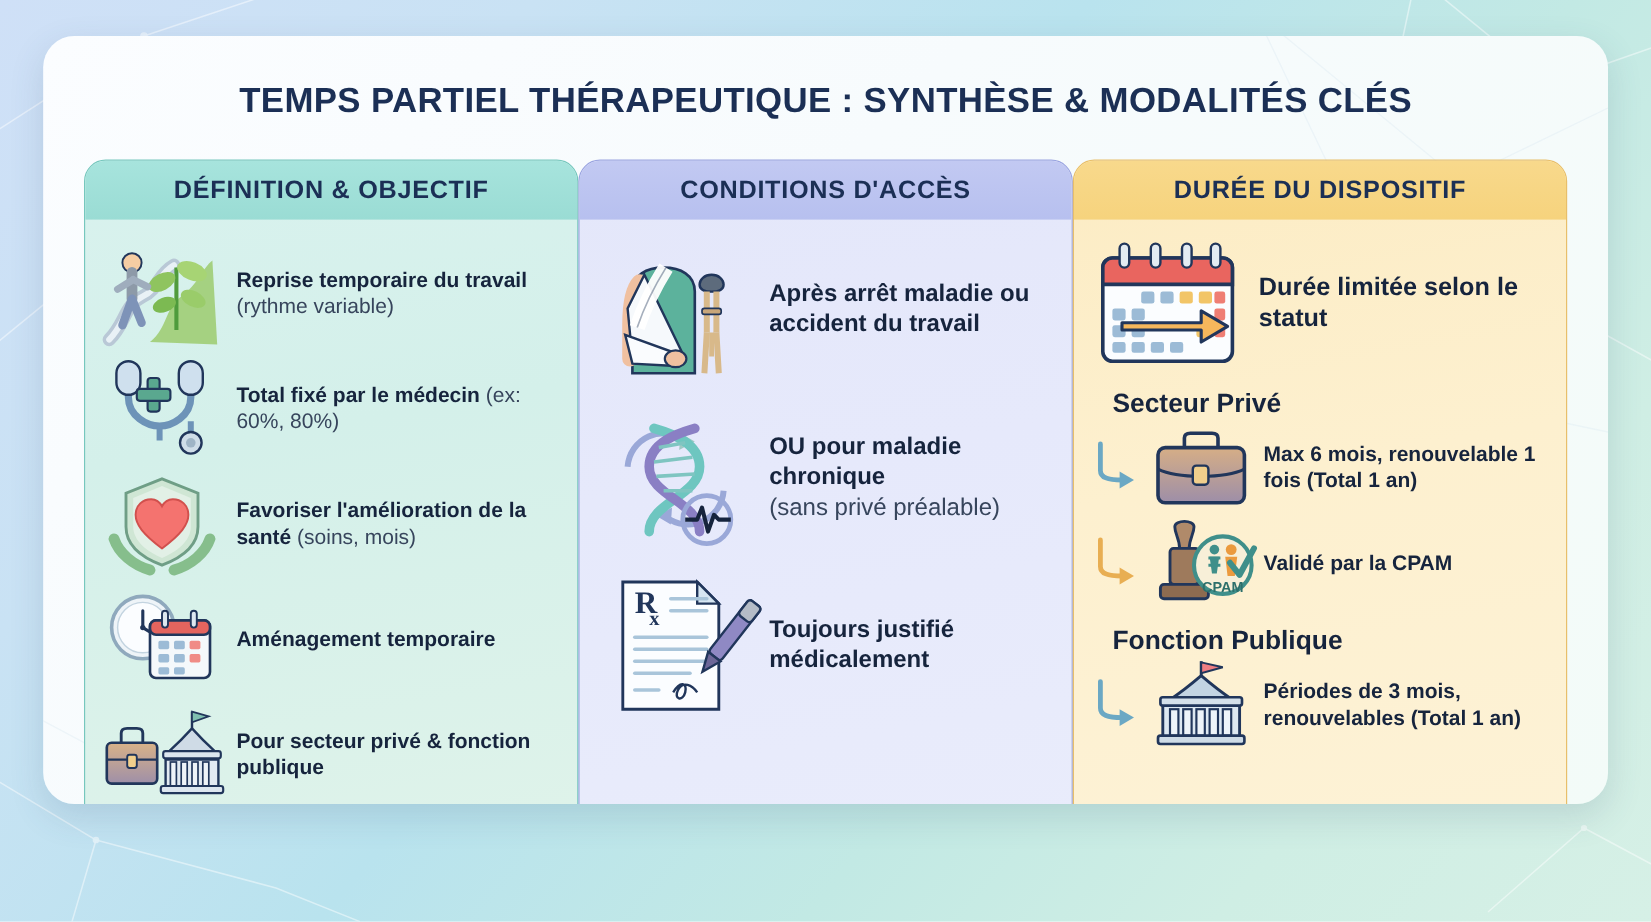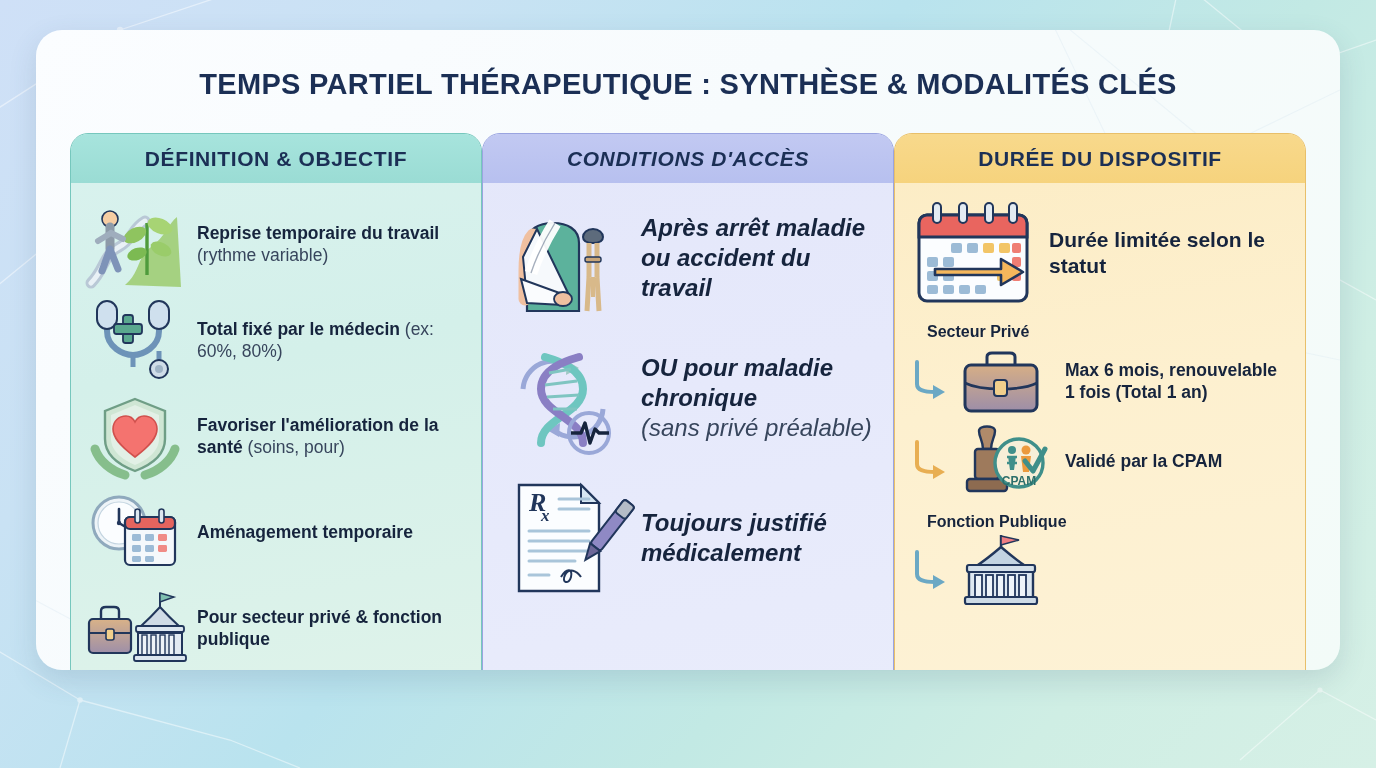--- a/index.html
+++ b/index.html
@@ -95,21 +95,20 @@
   
   .panel.teal {
     background: linear-gradient(170deg, #d9f2ee 0%, #d4f0ea 40%, #dff3ea 100%);
     border: 1.5px solid #76c7bd;
   }
   .panel.teal .panel-head { background: linear-gradient(180deg, #a7e4dd 0%, #9adcd4 100%); }
 
   .panel.violet {
     background: linear-gradient(170deg, #e4e7fa 0%, #e6e9fb 45%, #e9ecfb 100%);
     border: 1.5px solid #9aa4e0;
-    font-style: italic;
   }
   .panel.violet .panel-head { background: linear-gradient(180deg, #c2c9f2 0%, #b7c0ef 100%); }
 
   .panel.amber {
     background: linear-gradient(170deg, #fcecc4 0%, #fdf0cf 45%, #fdf2d6 100%);
     border: 1.5px solid #e8bf6a;
   }
   .panel.amber .panel-head { background: linear-gradient(180deg, #f8d98c 0%, #f6d37d 100%); }
 
   
@@ -131,42 +130,42 @@
     font-size: 17.5px;
     line-height: 1.26;
     color: #16243d;
   }
   .item .txt b { font-weight: bold; }
   .item .txt .light { font-weight: normal; color: #37455c; }
 
   
   .panel.violet .item { margin-bottom: 22px; }
   .panel.violet .item .art { width: 132px; height: 118px; }
-  .panel.violet .item .txt { font-size: 24px; }
+  .panel.violet .item .txt { font-size: 20px; }
 
   
   .panel.teal .item .art { width: 100px; height: 90px; }
 
   
   .sub-head {
-    font-size: 16px;
+    font-size: 22px;
     font-weight: bold;
     color: #16243d;
     margin: 10px 0 2px 18px;
   }
   .sub-item {
     display: flex;
     align-items: center;
     gap: 6px;
     margin-bottom: 4px;
   }
   .sub-item .elbow { flex: 0 0 auto; width: 40px; height: 50px; }
   .sub-item .art { flex: 0 0 auto; width: 92px; height: 76px;
                    display: flex; align-items: center; justify-content: center; }
-  .sub-item .txt { font-size: 17.5px; line-height: 1.26; font-weight: bold; color: #16243d; margin-left: 12px; }
+  .sub-item .txt { font-size: 17.5px; line-height: 1.26; font-weight: bold; color: #16243d; }
 
   .panel.amber .item .art { width: 128px; height: 108px; }
   .panel.amber .item .txt { font-size: 21px; font-weight: bold; }
 
   svg { display: block; overflow: visible; }
 </style>
 </head>
 <body>
 
 <svg class="bg-deco" viewBox="0 0 1376 768" preserveAspectRatio="none">
@@ -261,21 +260,21 @@
             <svg viewBox="0 0 100 90" width="100" height="90">
               <path d="M50 8 L80 20 L80 48 C80 64 66 74 50 80 C34 74 20 64 20 48 L20 20 Z" fill="#cfe6d4" stroke="#6f9e86" stroke-width="2.4"></path>
               <path d="M50 14 L74 24 L74 48 C74 60 62 69 50 74 C38 69 26 60 26 48 L26 24 Z" fill="#e6f3ea" opacity=".8"></path>
               <path d="M50 66 C34 54 28 46 28 38 C28 30 34 25 41 25 C45 25 48 27 50 31
                        C52 27 55 25 59 25 C66 25 72 30 72 38 C72 46 66 54 50 66 Z" fill="#f4736f" stroke="#d1504d" stroke-width="1.6"></path>
               <path d="M10 58 C14 70 26 80 40 84" stroke="#86be8c" stroke-width="9" fill="none" stroke-linecap="round"></path>
               <path d="M90 58 C86 70 74 80 60 84" stroke="#86be8c" stroke-width="9" fill="none" stroke-linecap="round"></path>
             </svg>
           </div>
           <div class="txt">
-            <b>Favoriser l'amélioration de la santé</b><span class="light"> (soins, pour)</span>
+            <b>Favoriser l'amélioration de la santé</b><span class="light"> (soins, mois)</span>
           </div>
         </div>
 
         <div class="item">
           <div class="art">
             <svg viewBox="0 0 100 90" width="100" height="90">
               <circle cx="34" cy="36" r="26" fill="#eef4f8" stroke="#8fa9bd" stroke-width="3"></circle>
               <circle cx="34" cy="36" r="21" fill="#fbfdff" stroke="#c3d4e0" stroke-width="1.2"></circle>
               <path d="M34 36 L34 22 M34 36 L44 42" stroke="#21365b" stroke-width="2.6" stroke-linecap="round"></path>
               <circle cx="34" cy="36" r="2.2" fill="#21365b"></circle>
@@ -531,19 +530,20 @@
                 <rect x="31" y="42" width="7" height="22"></rect>
                 <rect x="42" y="42" width="7" height="22"></rect>
                 <rect x="53" y="42" width="7" height="22"></rect>
                 <rect x="64" y="42" width="7" height="22"></rect>
               </g>
               <rect x="10" y="64" width="72" height="7" rx="2" fill="#cedbe6" stroke="#21365b" stroke-width="2.2"></rect>
               <path d="M46 14 L46 2" stroke="#21365b" stroke-width="2.4"></path>
               <path d="M46 3 L64 7 L46 12 Z" fill="#ef7e83" stroke="#21365b" stroke-width="1.6"></path>
             </svg>
           </div>
+          <div class="txt">Périodes de 3 mois, renouvelables (Total 1 an)</div>
         </div>
 
       </div>
     </section>
 
   </div>
 </div>
 
 </body></html>

